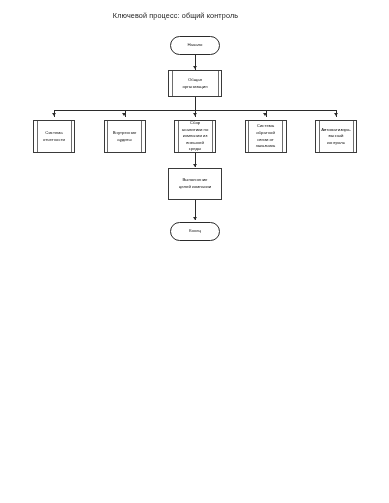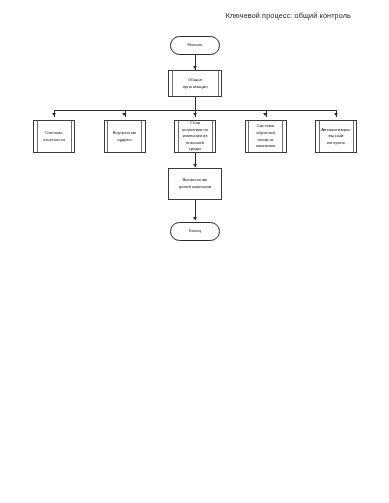--- a/index.html
+++ b/index.html
@@ -23,21 +23,21 @@
     width: 389px;
     height: 503px;
   }
 
   
   .diagram-title {
     position: absolute;
     left: 0;
     top: 11px;
     width: 351px;
-    text-align: right;
+    text-align: center;
     font-size: 7.2px;
     letter-spacing: 0.15px;
     color: #1a1a1a;
     white-space: nowrap;
   }
 
   
   .node {
     position: absolute;
     box-sizing: border-box;

